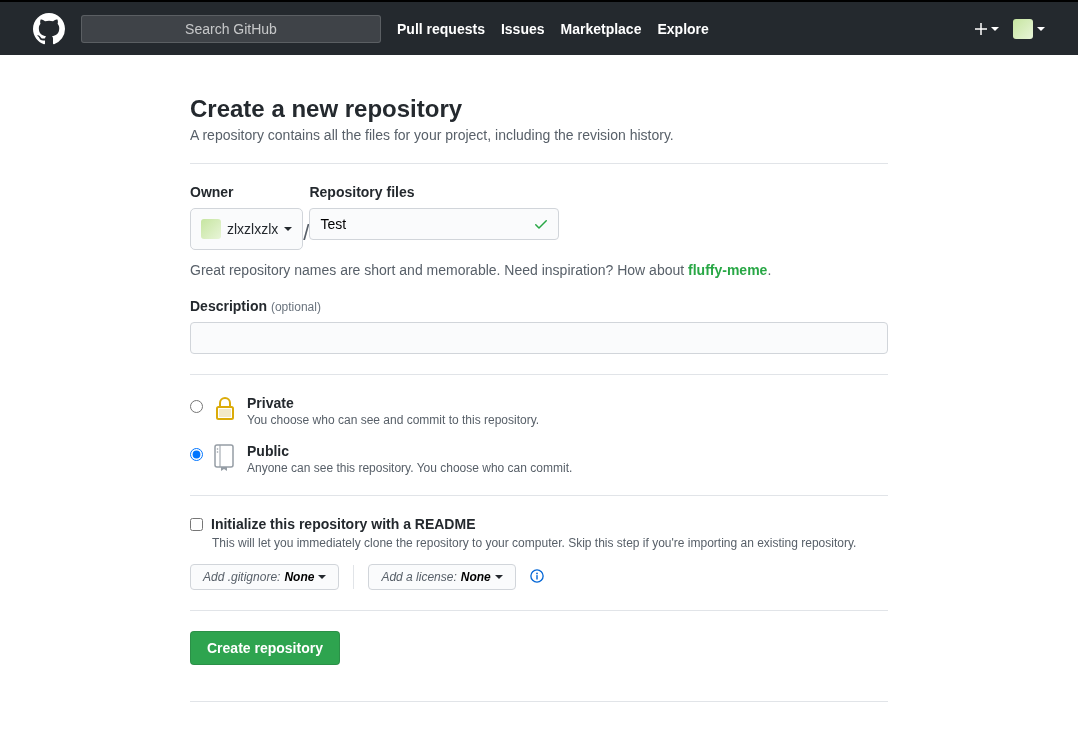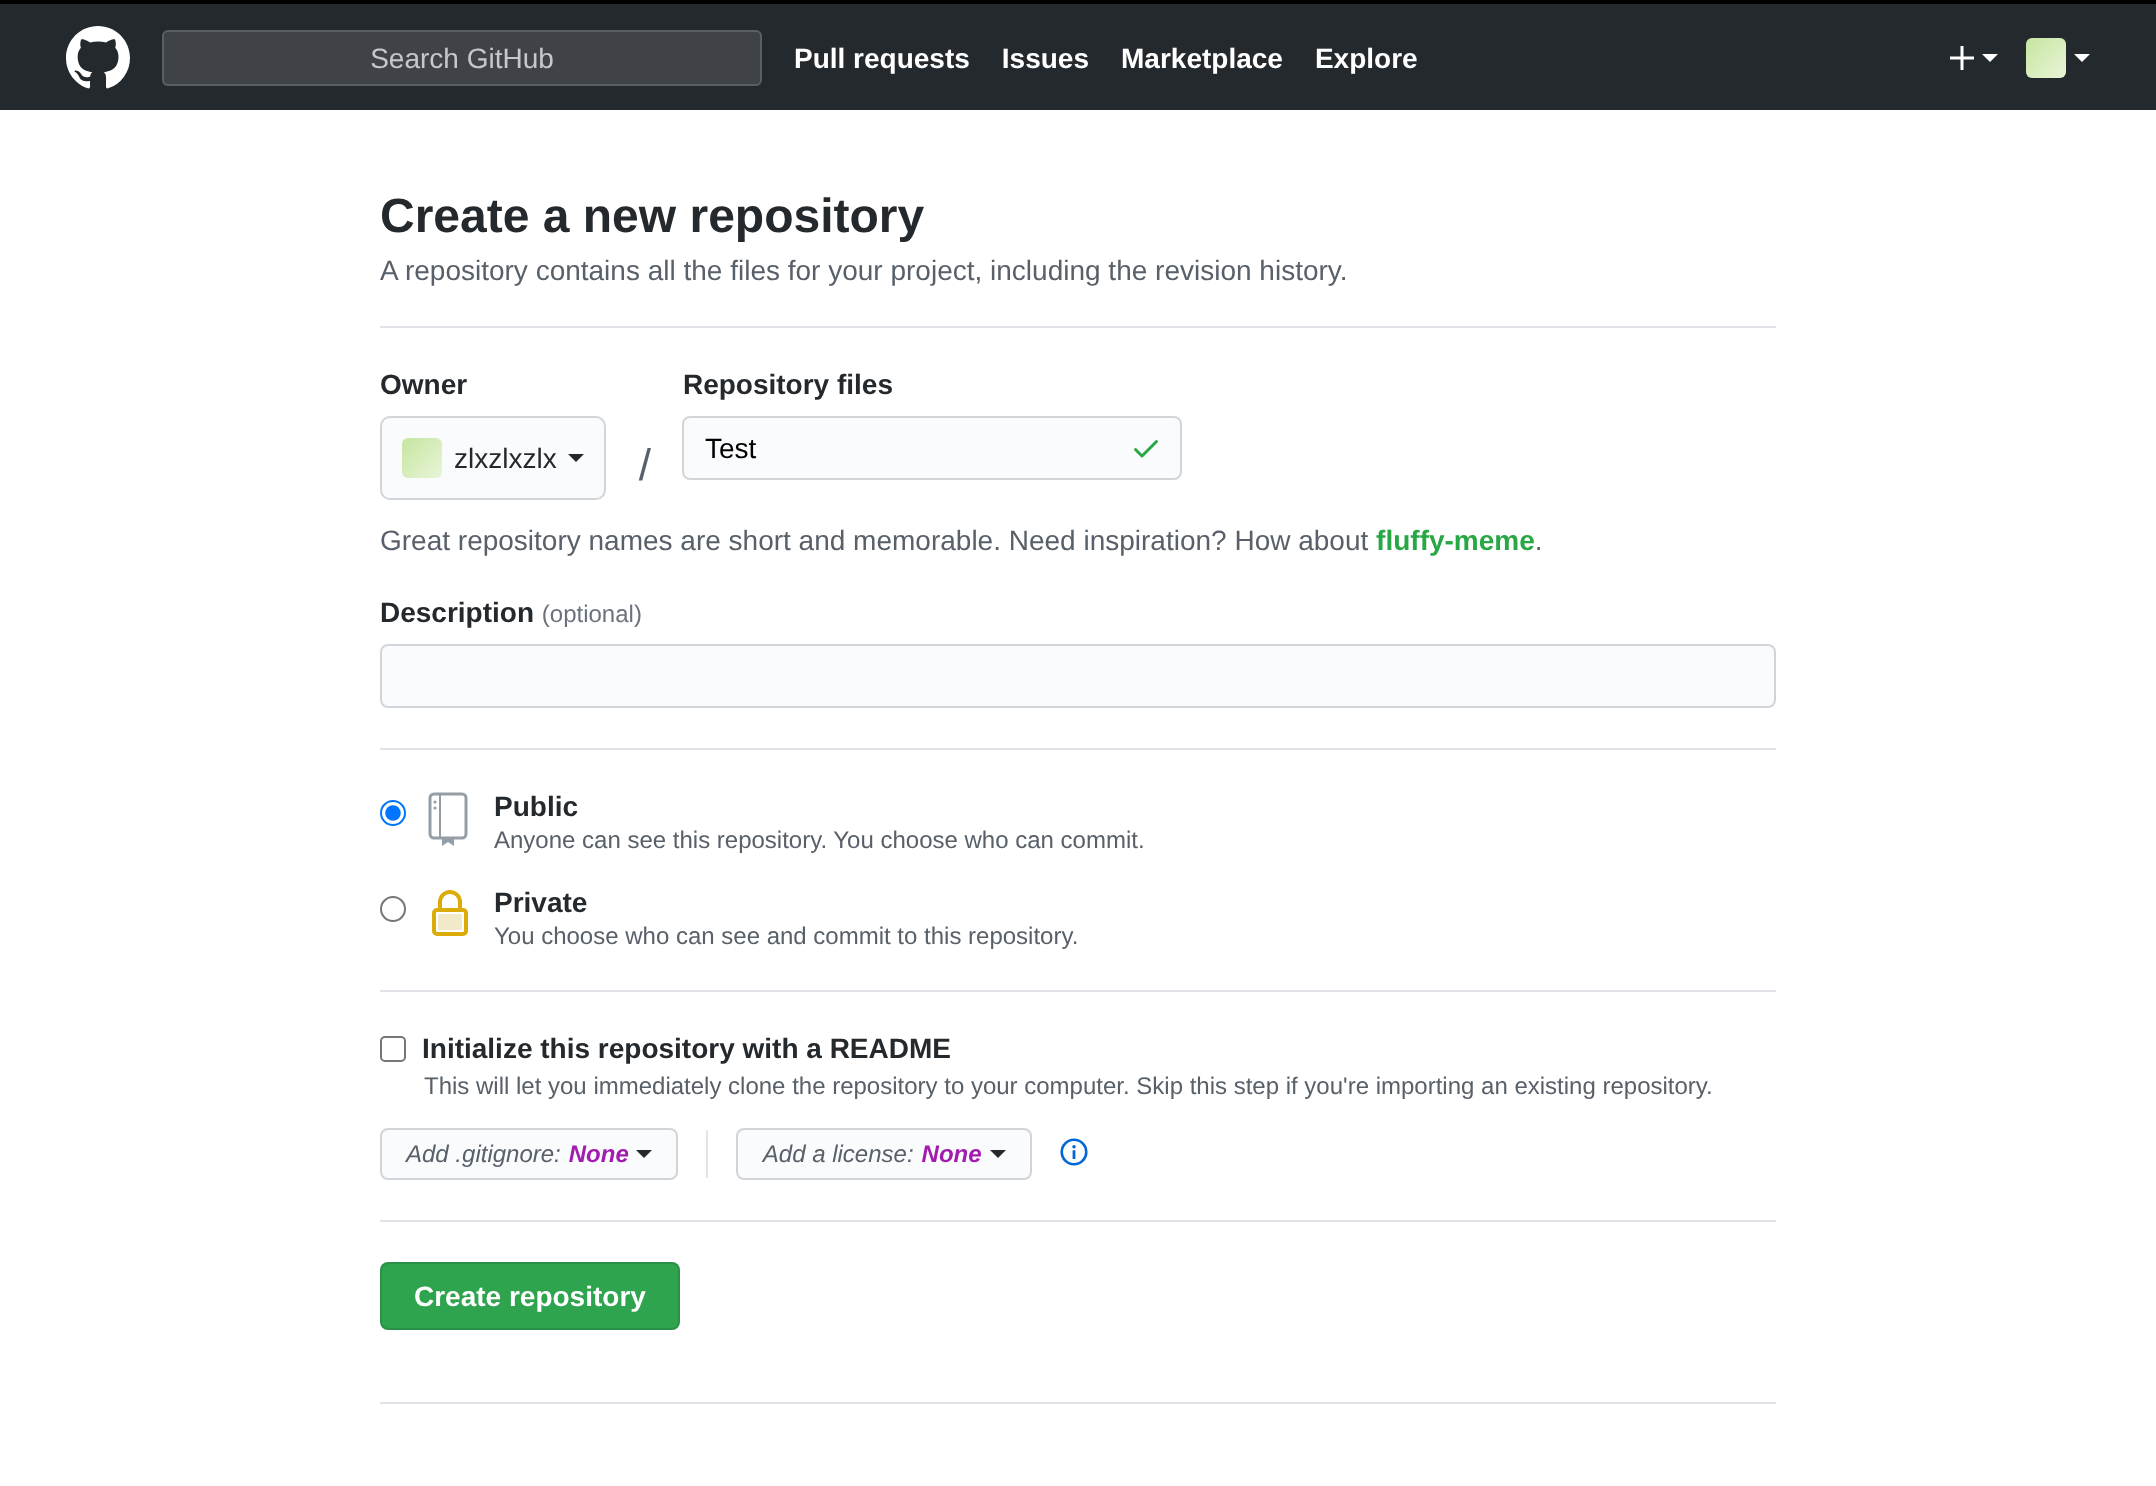--- a/index.html
+++ b/index.html
@@ -16,21 +16,21 @@
     .plus-menu { color: #fff; display: flex; align-items: center; cursor: pointer; }
     .avatar-menu { display: flex; align-items: center; cursor: pointer; }
     .avatar { width: 20px; height: 20px; border-radius: 3px; background: linear-gradient(135deg, #c6e5a0, #e8f5d8); }
     
     .container { max-width: 730px; margin: 0 auto; padding: 40px 16px; }
     .page-title { font-size: 24px; font-weight: 700; color: #24292e; margin-bottom: 4px; }
     .page-subtitle { color: #586069; font-size: 14px; margin-bottom: 20px; }
     
     hr { border: none; border-top: 1px solid #e1e4e8; margin: 20px 0; }
     
-    .form-row { display: flex; align-items: flex-start; gap: 16px; margin-bottom: 12px; }
+    .form-row { display: flex; align-items: flex-start; gap: 0; margin-bottom: 12px; }
     .form-group { display: flex; flex-direction: column; }
     .form-label { font-weight: 600; color: #24292e; margin-bottom: 8px; }
     .optional { font-weight: 400; color: #6a737d; font-size: 12px; }
     
     .owner-select { display: flex; align-items: center; background: #fafbfc; border: 1px solid #d1d5da; border-radius: 5px; padding: 5px 10px; cursor: pointer; height: 42px; }
     .owner-avatar { width: 20px; height: 20px; border-radius: 3px; background: linear-gradient(135deg, #c6e5a0, #e8f5d8); margin-right: 6px; }
     .separator { font-size: 22px; color: #586069; align-self: flex-end; padding-bottom: 4px; }
     
     .repo-name-wrapper { position: relative; }
     .repo-input { width: 250px; height: 32px; padding: 5px 32px 5px 10px; border: 1px solid #d1d5da; border-radius: 4px; background: #fafbfc; font-size: 14px; }
@@ -47,21 +47,21 @@
     .vis-content .vis-title { font-weight: 600; color: #24292e; }
     .vis-content .vis-desc { color: #586069; font-size: 12px; margin-top: 2px; }
     
     .readme-section { margin-bottom: 20px; }
     .readme-check { display: flex; align-items: center; gap: 8px; }
     .readme-check label { font-weight: 600; color: #24292e; cursor: pointer; }
     .readme-desc { color: #586069; font-size: 12px; margin-top: 4px; margin-left: 22px; }
     
     .dropdown-buttons { display: flex; gap: 14px; align-items: center; margin-top: 14px; }
     .dropdown-btn { background: #fafbfc; border: 1px solid #d1d5da; border-radius: 4px; padding: 5px 12px; font-size: 12px; color: #586069; cursor: pointer; display: flex; align-items: center; font-style: italic; }
-    .dropdown-btn strong { color: #a21caf; margin-left: 4px; }
+    .dropdown-btn strong { color: #000000; margin-left: 4px; }
     .btn-divider { width: 1px; height: 24px; background: #e1e4e8; }
     .info-icon { color: #0366d6; cursor: pointer; }
     
     .submit-btn { background: #2ea44f; color: #fff; border: 1px solid rgba(27,31,35,0.15); border-radius: 4px; padding: 8px 16px; font-size: 14px; font-weight: 600; cursor: pointer; }
     
     .caret-down { display: inline-block; width: 0; height: 0; border-left: 4px solid transparent; border-right: 4px solid transparent; border-top: 4px solid currentColor; vertical-align: middle; margin-left: 4px; }
   </style>
 </head>
 <body>
 
@@ -130,48 +130,48 @@
     <label class="form-label">
       <span>Description</span>
       <span class="optional">(optional)</span>
     </label>
     <input class="desc-input" type="text" value="" style="">
   </div>
   
   <hr>
   
   <div class="visibility-option">
+    <input type="radio" class="radio" name="visibility" style="">
+    <div class="vis-icon">
+      <svg width="24" height="28" viewBox="0 0 24 28">
+          <path d="M7 12 V8 a5 5 0 0 1 10 0 V12" fill="none" stroke="#dbab09" stroke-width="2"></path>
+          <rect x="4" y="12" width="16" height="12" rx="1.5" fill="none" stroke="#dbab09" stroke-width="2"></rect>
+          <rect x="6" y="14" width="12" height="8" fill="#f2e9c9"></rect>
+        </svg>
+    </div>
+    <div class="vis-content">
+      <div class="vis-title">Private</div>
+      <div class="vis-desc">You choose who can see and commit to this repository.</div>
+    </div>
+  </div>
+  
+  <div class="visibility-option">
     <input type="radio" class="radio" name="visibility" checked="" style="">
     <div class="vis-icon">
       <svg width="24" height="28" viewBox="0 0 24 28">
           <rect x="2" y="2" width="18" height="22" rx="2" fill="none" stroke="#959da5" stroke-width="1.5"></rect>
           <line x1="7" y1="2" x2="7" y2="24" stroke="#959da5" stroke-width="1"></line>
           <circle cx="4.5" cy="6" r="0.8" fill="#959da5"></circle>
           <circle cx="4.5" cy="9" r="0.8" fill="#959da5"></circle>
           <path d="M8 24 L8 28 L11 26 L14 28 L14 24" fill="#959da5"></path>
         </svg>
     </div>
     <div class="vis-content">
       <div class="vis-title">Public</div>
       <div class="vis-desc">Anyone can see this repository. You choose who can commit.</div>
-    </div>
-  </div>
-  
-  <div class="visibility-option">
-    <input type="radio" class="radio" name="visibility" style="">
-    <div class="vis-icon">
-      <svg width="24" height="28" viewBox="0 0 24 28">
-          <path d="M7 12 V8 a5 5 0 0 1 10 0 V12" fill="none" stroke="#dbab09" stroke-width="2"></path>
-          <rect x="4" y="12" width="16" height="12" rx="1.5" fill="none" stroke="#dbab09" stroke-width="2"></rect>
-          <rect x="6" y="14" width="12" height="8" fill="#f2e9c9"></rect>
-        </svg>
-    </div>
-    <div class="vis-content">
-      <div class="vis-title">Private</div>
-      <div class="vis-desc">You choose who can see and commit to this repository.</div>
     </div>
   </div>
   
   <hr>
   
   <div class="readme-section">
     <div class="readme-check">
       <input type="checkbox" style="">
       <label>Initialize this repository with a README</label>
     </div>

